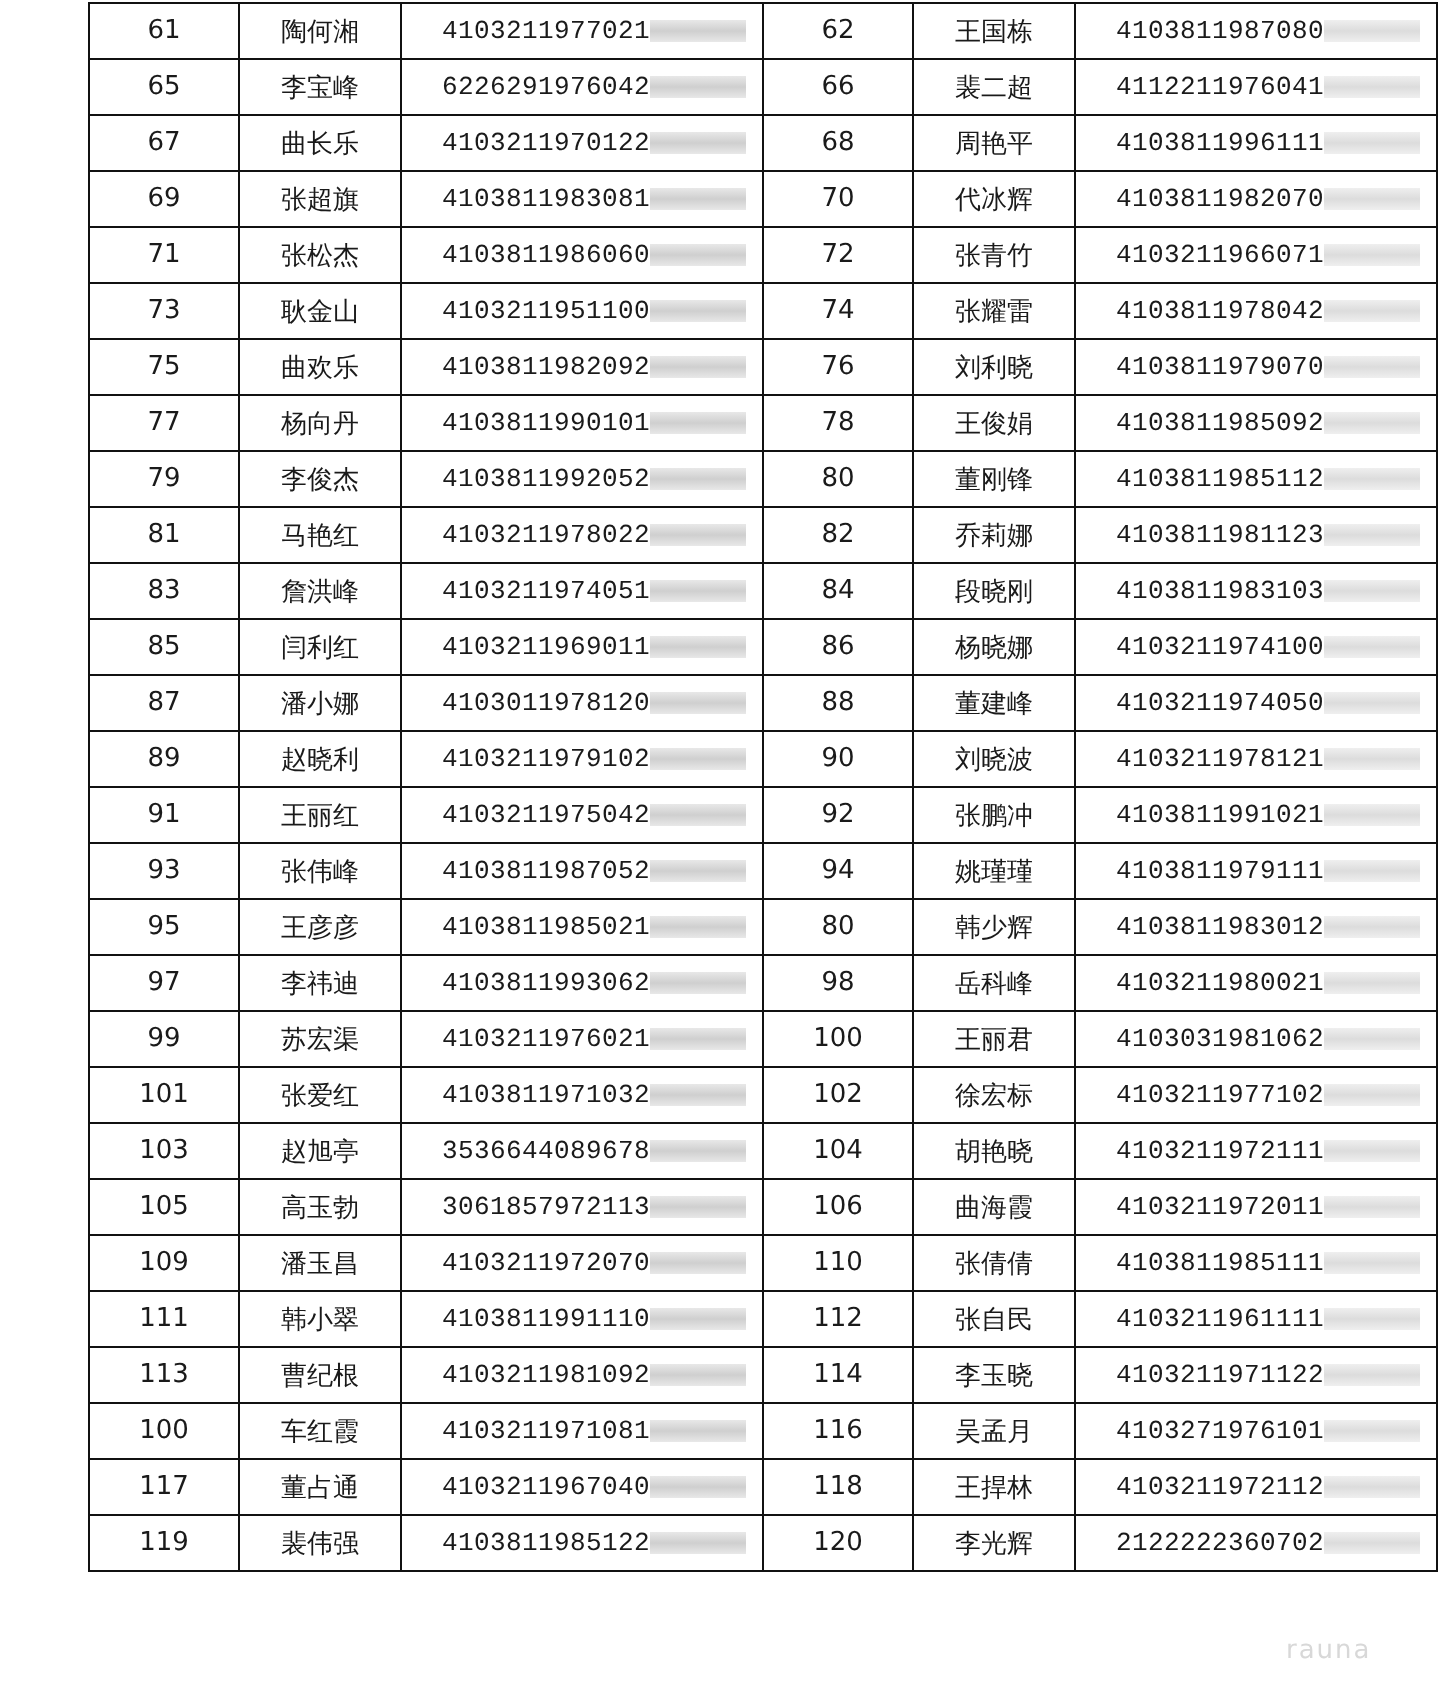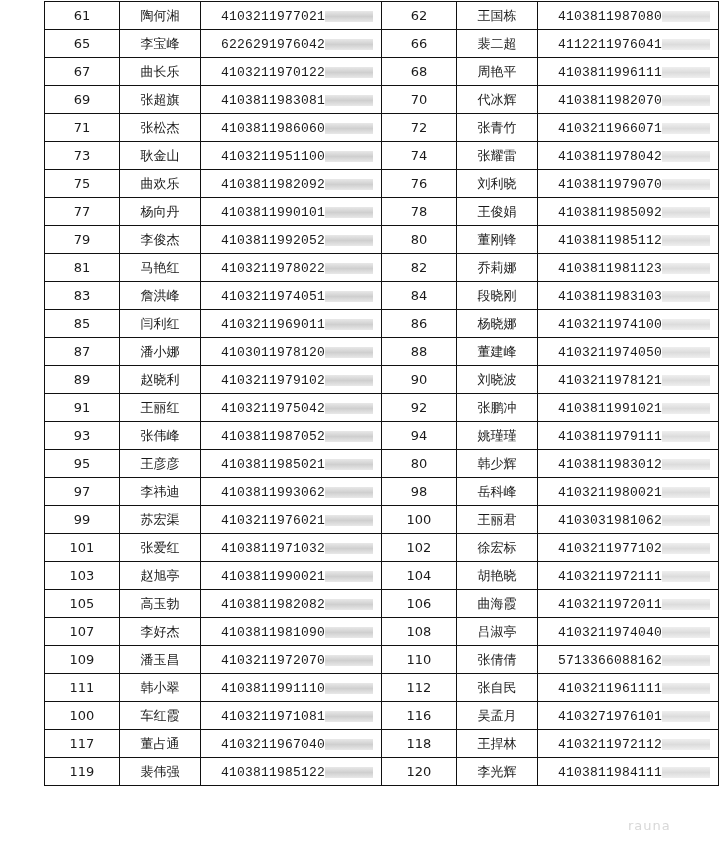--- a/index.html
+++ b/index.html
@@ -8,21 +8,21 @@
   table.roster { position: absolute; left: 44px; top: 1px; border-collapse: collapse; table-layout: fixed; }
   table.roster td { border: 1px solid #111; height: 27px; padding: 0; text-align: center;
                     font-size: 13px; white-space: nowrap; overflow: hidden; }
   td.num { width: 74px; }
   td.name { width: 80px; font-size: 14px; }
   td.id { width: 168px; text-align: right; padding-left: 12px !important; }
   td.id .digits { font-family: "Liberation Mono", "DejaVu Sans Mono", monospace; font-size: 13px; letter-spacing: 0.2px; }
   td.id .mask { display: inline-block; width: 48px; height: 11px; vertical-align: middle;
                 background: linear-gradient(#e8e8e8, #cfcfcf 50%, #e8e8e8); margin-left: 0px; }
   td.id.right .mask { background: linear-gradient(#efefef, #dcdcdc 50%, #efefef); }
-  .watermark { position: absolute; left: 628px; top: 818px; font-size: 13px; color: #d8d8d8;
+  .watermark { position: absolute; left: 643px; top: 818px; font-size: 13px; color: #d8d8d8;
                font-family: "DejaVu Sans", sans-serif; letter-spacing: 1px; }
 </style>
 </head>
 <body>
 
 <table class="roster">
   <tbody id="roster-body">
       <tr>
         <td class="num">61</td>
         <td class="name">陶何湘</td>
@@ -179,58 +179,58 @@
         <td class="num">101</td>
         <td class="name">张爱红</td>
         <td class="id"><span class="digits">4103811971032</span><span class="mask"></span></td>
         <td class="num">102</td>
         <td class="name">徐宏标</td>
         <td class="id right"><span class="digits">4103211977102</span><span class="mask"></span></td>
       </tr>
       <tr>
         <td class="num">103</td>
         <td class="name">赵旭亭</td>
-        <td class="id"><span class="digits">4103811990021</span><span class="mask"></span></td>
+        <td class="id"><span class="digits">3536644089678</span><span class="mask"></span></td>
         <td class="num">104</td>
         <td class="name">胡艳晓</td>
         <td class="id right"><span class="digits">4103211972111</span><span class="mask"></span></td>
       </tr>
       <tr>
         <td class="num">105</td>
         <td class="name">高玉勃</td>
-        <td class="id"><span class="digits">4103811982082</span><span class="mask"></span></td>
+        <td class="id"><span class="digits">3061857972113</span><span class="mask"></span></td>
         <td class="num">106</td>
         <td class="name">曲海霞</td>
         <td class="id right"><span class="digits">4103211972011</span><span class="mask"></span></td>
-      </tr>
-      <tr>
-        <td class="num">107</td>
-        <td class="name">李好杰</td>
-        <td class="id"><span class="digits">4103811981090</span><span class="mask"></span></td>
-        <td class="num">108</td>
-        <td class="name">吕淑亭</td>
-        <td class="id right"><span class="digits">4103211974040</span><span class="mask"></span></td>
       </tr>
       <tr>
         <td class="num">109</td>
         <td class="name">潘玉昌</td>
         <td class="id"><span class="digits">4103211972070</span><span class="mask"></span></td>
         <td class="num">110</td>
         <td class="name">张倩倩</td>
-        <td class="id right"><span class="digits">5713366088162</span><span class="mask"></span></td>
+        <td class="id right"><span class="digits">4103811985111</span><span class="mask"></span></td>
       </tr>
       <tr>
         <td class="num">111</td>
         <td class="name">韩小翠</td>
         <td class="id"><span class="digits">4103811991110</span><span class="mask"></span></td>
         <td class="num">112</td>
         <td class="name">张自民</td>
         <td class="id right"><span class="digits">4103211961111</span><span class="mask"></span></td>
       </tr>
       <tr>
+        <td class="num">113</td>
+        <td class="name">曹纪根</td>
+        <td class="id"><span class="digits">4103211981092</span><span class="mask"></span></td>
+        <td class="num">114</td>
+        <td class="name">李玉晓</td>
+        <td class="id right"><span class="digits">4103211971122</span><span class="mask"></span></td>
+      </tr>
+      <tr>
         <td class="num">100</td>
         <td class="name">车红霞</td>
         <td class="id"><span class="digits">4103211971081</span><span class="mask"></span></td>
         <td class="num">116</td>
         <td class="name">吴孟月</td>
         <td class="id right"><span class="digits">4103271976101</span><span class="mask"></span></td>
       </tr>
       <tr>
         <td class="num">117</td>
         <td class="name">董占通</td>
@@ -238,18 +238,18 @@
         <td class="num">118</td>
         <td class="name">王捍林</td>
         <td class="id right"><span class="digits">4103211972112</span><span class="mask"></span></td>
       </tr>
       <tr>
         <td class="num">119</td>
         <td class="name">裴伟强</td>
         <td class="id"><span class="digits">4103811985122</span><span class="mask"></span></td>
         <td class="num">120</td>
         <td class="name">李光辉</td>
-        <td class="id right"><span class="digits">4103811984111</span><span class="mask"></span></td>
+        <td class="id right"><span class="digits">2122222360702</span><span class="mask"></span></td>
       </tr>
     </tbody>
 </table>
 
 <div class="watermark">rauna</div>
 
 </body></html>

